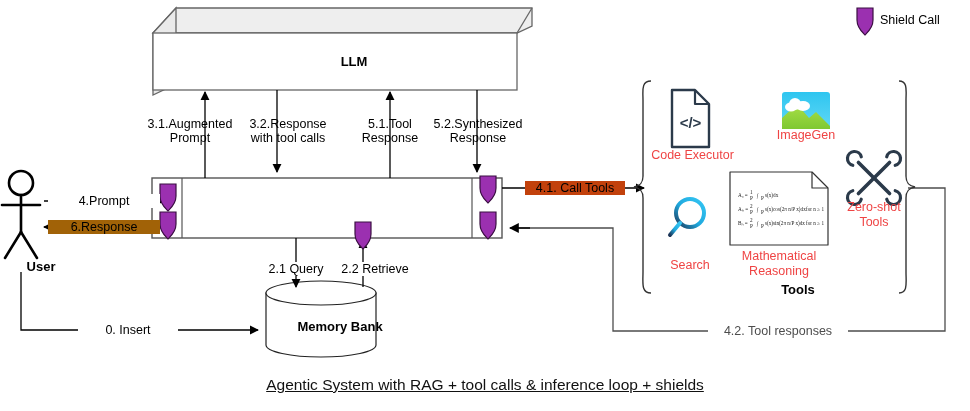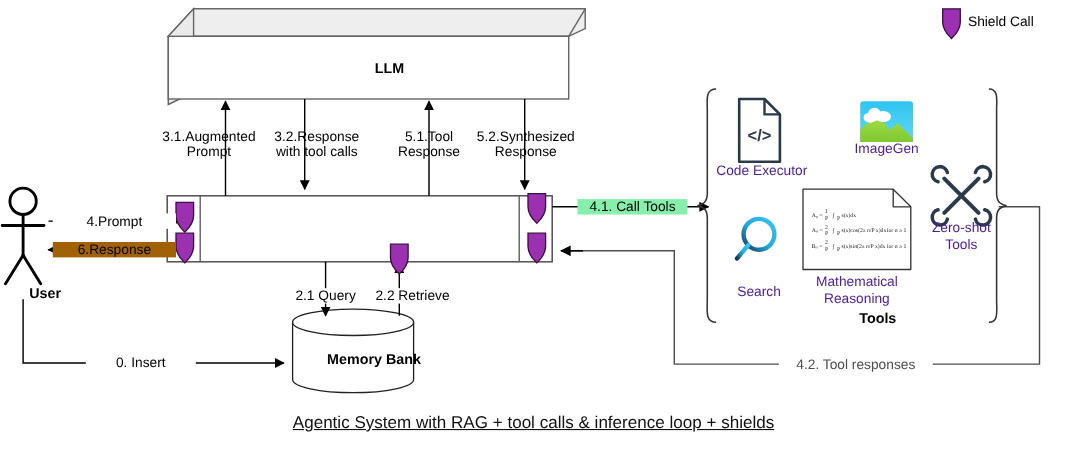--- a/index.html
+++ b/index.html
@@ -9,21 +9,21 @@
     position:relative;overflow:hidden;
     -webkit-font-smoothing:antialiased;
   }
   .stage{position:absolute;left:0;top:0;width:970px;height:411px;}
   svg.layer{position:absolute;left:0;top:0;width:970px;height:411px;overflow:visible;}
   .lbl{position:absolute;font-size:12.5px;color:#000;line-height:14px;text-align:center;white-space:nowrap;}
   .lbl.gray{color:#4d4d4d;}
   .lbl.wrap{white-space:normal;}
   .boxtext{position:absolute;font-weight:bold;font-size:13px;color:#000;text-align:center;padding-left:19px;}
   .caption{position:absolute;font-size:15.5px;color:#111;left:0;width:970px;text-align:center;}
-  .icon-label{position:absolute;font-size:12.5px;color:#4c1d95;text-align:center;line-height:15px;}
+  .icon-label{position:absolute;font-size:12.5px;color:#ef4444;text-align:center;line-height:15px;}
 </style>
 </head>
 <body>
 
 <div class="stage">
 
   <svg class="layer">
     <defs>
       <marker id="arrow" viewBox="0 0 10 10" refX="9" refY="5" markerWidth="7" markerHeight="7" orient="auto-start-reverse">
         <path d="M 0 0 L 10 5 L 0 10 z" fill="#000"></path>
@@ -228,21 +228,21 @@
   </div>
   <div class="lbl wrap" style="left:345px;top:117px;width:90px;">
     <span>5.1.Tool</span><br>
     <span>Response</span>
   </div>
   <div class="lbl wrap" style="left:424px;top:117px;width:108px;">
     <span>5.2.Synthesized</span><br>
     <span>Response</span>
   </div>
 
-  <div class="lbl" style="left:525px;top:181px;width:100px;background:#86efac;">4.1. Call Tools</div>
+  <div class="lbl" style="left:525px;top:181px;width:100px;background:#c2410c;">4.1. Call Tools</div>
   <div class="lbl gray" style="left:708px;top:324px;width:140px;background:#fff;">4.2. Tool responses</div>
 
   <div class="icon-label" style="left:645px;top:148px;width:95px;">Code Executor</div>
   <div class="icon-label" style="left:766px;top:128px;width:80px;">ImageGen</div>
   <div class="icon-label" style="left:655px;top:258px;width:70px;">Search</div>
   <div class="icon-label wrap" style="left:722px;top:249px;width:114px;">
     <span>Mathematical Reasoning</span>
   </div>
   <div class="icon-label wrap" style="left:838px;top:200px;width:72px;">
     <span>Zero-shot Tools</span>

